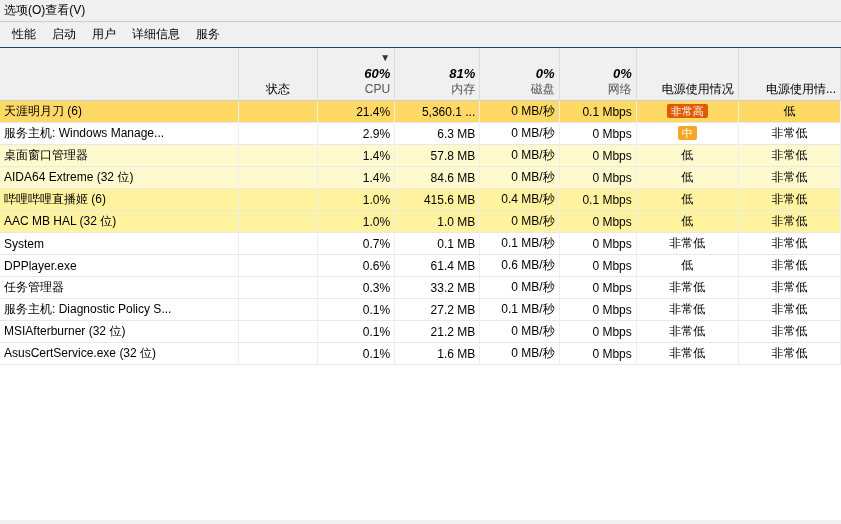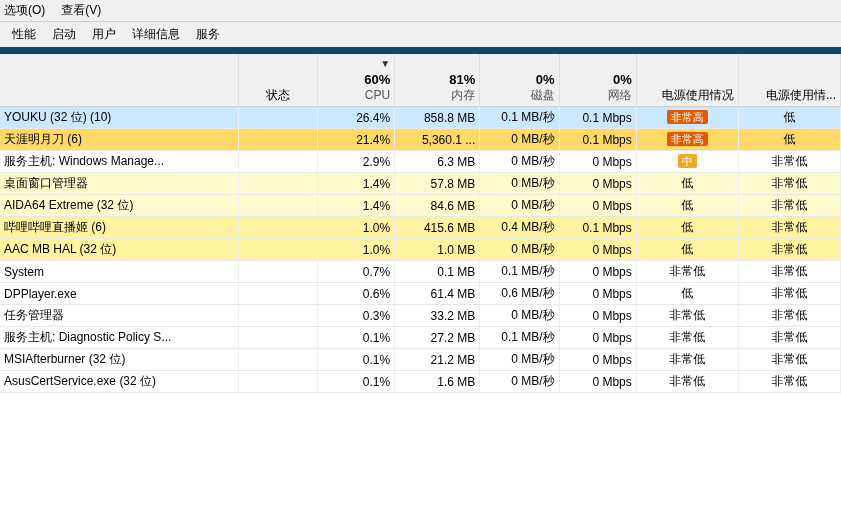--- a/index.html
+++ b/index.html
@@ -10,36 +10,35 @@
       width: 841px;
       height: 524px;
       overflow: hidden;
     }
 
     .title-bar {
       background: #f0f0f0;
       padding: 2px 4px;
       display: flex;
       align-items: center;
-      gap: 16px;
       border-bottom: 1px solid #ccc;
     }
     .title-bar span {
       cursor: pointer;
       font-size: 12px;
       color: #000;
     }
 
     .menu-bar {
       background: #f0f0f0;
       padding: 2px 4px;
       display: flex;
       align-items: center;
       gap: 0;
-      border-bottom: 7px solid #0c4a6e;
+      border-bottom: 1px solid #0c4a6e;
     }
     .menu-bar span {
       cursor: pointer;
       font-size: 12px;
       color: #000;
       padding: 2px 8px;
     }
 
     .table-container {
       width: 100%;
@@ -84,20 +83,21 @@
     thead th.disk-col { width: 70px; }
     thead th.net-col { width: 68px; }
     thead th.power1-col { width: 90px; }
     thead th.power2-col { width: 90px; }
 
     .th-percent {
       font-size: 13px;
       font-weight: bold;
       color: #000;
       display: block;
+      font-style: italic;
     }
     .th-label {
       font-size: 12px;
       color: #555;
       display: block;
     }
     .sort-arrow {
       font-size: 10px;
       color: #333;
     }
@@ -194,30 +194,20 @@
         </th>
         <th class="power1-col">
           <span>电源使用情况</span>
         </th>
         <th class="power2-col">
           <span>电源使用情...</span>
         </th>
       </tr>
     </thead>
     <tbody id="table-body">
-    <tr class="row-selected">
-          <td class="name-cell">YOUKU (32 位) (10)</td>
-          <td class="status-cell"></td>
-          <td class="num-cell">26.4%</td>
-          <td class="num-cell">858.8 MB</td>
-          <td class="num-cell">0.1 MB/秒</td>
-          <td class="num-cell">0.1 Mbps</td>
-          <td class="status-cell"><span class="power-high">非常高</span></td>
-          <td class="status-cell">低</td>
-        </tr>
         <tr class="row-orange">
           <td class="name-cell">天涯明月刀 (6)</td>
           <td class="status-cell"></td>
           <td class="num-cell">21.4%</td>
           <td class="num-cell">5,360.1 ...</td>
           <td class="num-cell">0 MB/秒</td>
           <td class="num-cell">0.1 Mbps</td>
           <td class="status-cell"><span class="power-high">非常高</span></td>
           <td class="status-cell">低</td>
         </tr>

